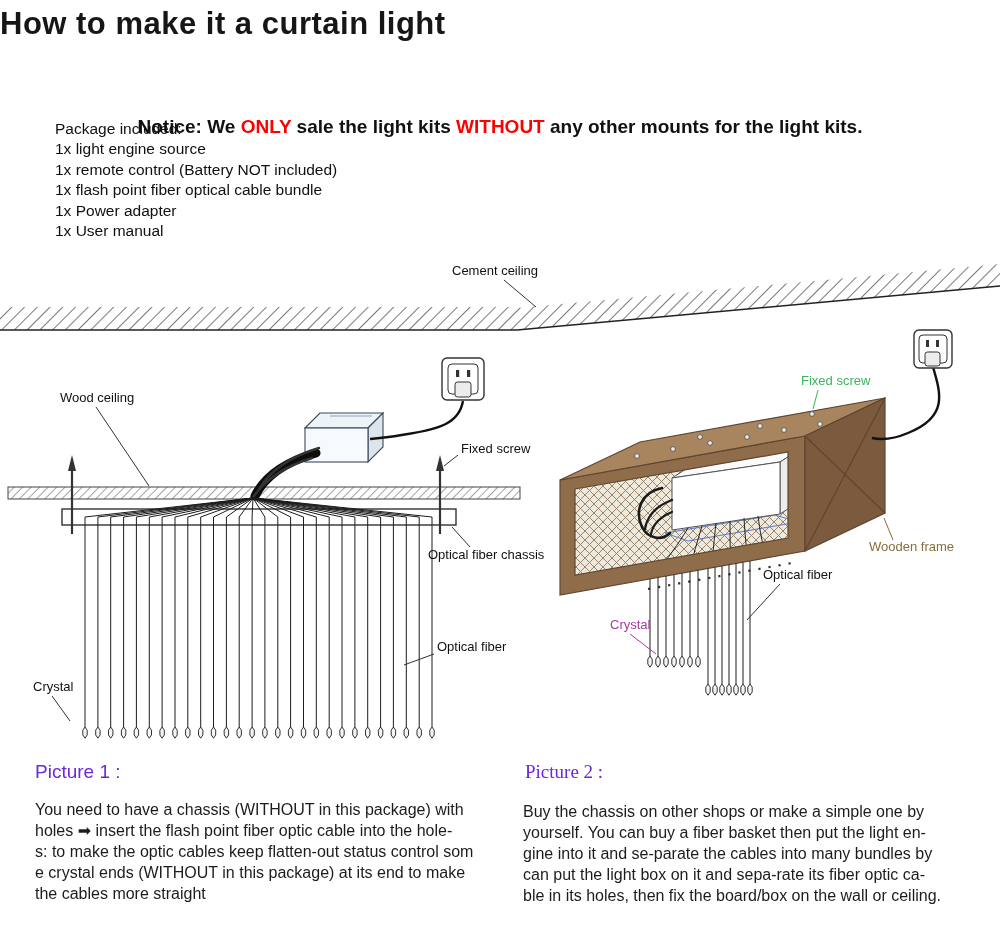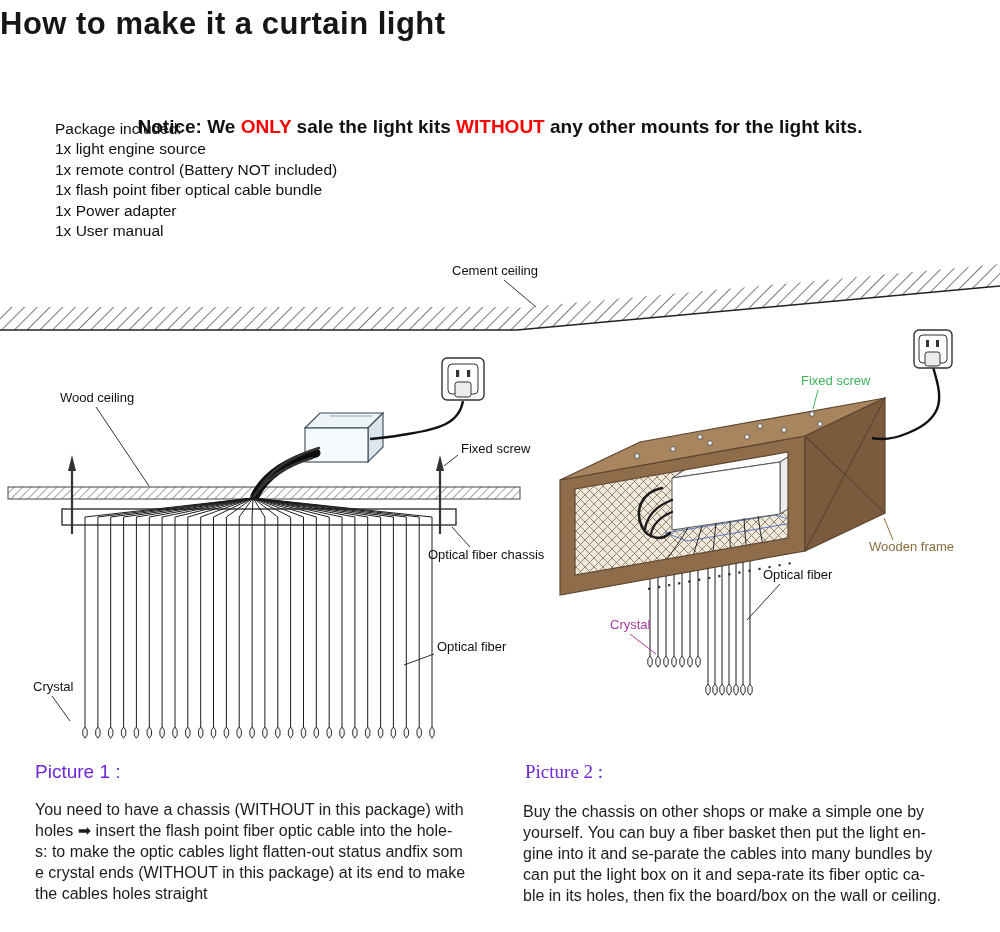--- a/index.html
+++ b/index.html
@@ -283,23 +283,23 @@
     <text x="610" y="629" class="lbl magenta">Crystal</text>
     <line x1="630" y1="634" x2="656" y2="654" class="magenta-ptr"></line>
   </svg>
 
   <div class="caption cap1">Picture 1 :</div>
   <div class="caption cap2">Picture 2 :</div>
 
   <div class="para para1">
     <div>You need to have a chassis (WITHOUT in this package) with</div>
     <div>holes  ➡  insert the flash point fiber optic cable into the hole-</div>
-    <div>s: to make the optic cables light flatten-out status andfix som</div>
+    <div>s: to make the optic cables keep flatten-out status control som</div>
     <div>e crystal ends (WITHOUT in this package) at its end to make</div>
-    <div>the cables holes straight</div>
+    <div>the cables more straight</div>
   </div>
 
   <div class="para para2">
     <div>Buy the chassis on other shops or make a simple one by</div>
     <div>yourself. You can buy a fiber basket then put the light en-</div>
     <div>gine into it and se-parate the cables into many bundles by</div>
     <div>can put the light box on it and sepa-rate its fiber optic ca-</div>
     <div>ble in its holes, then fix the board/box on the wall or ceiling.</div>
   </div>
 

